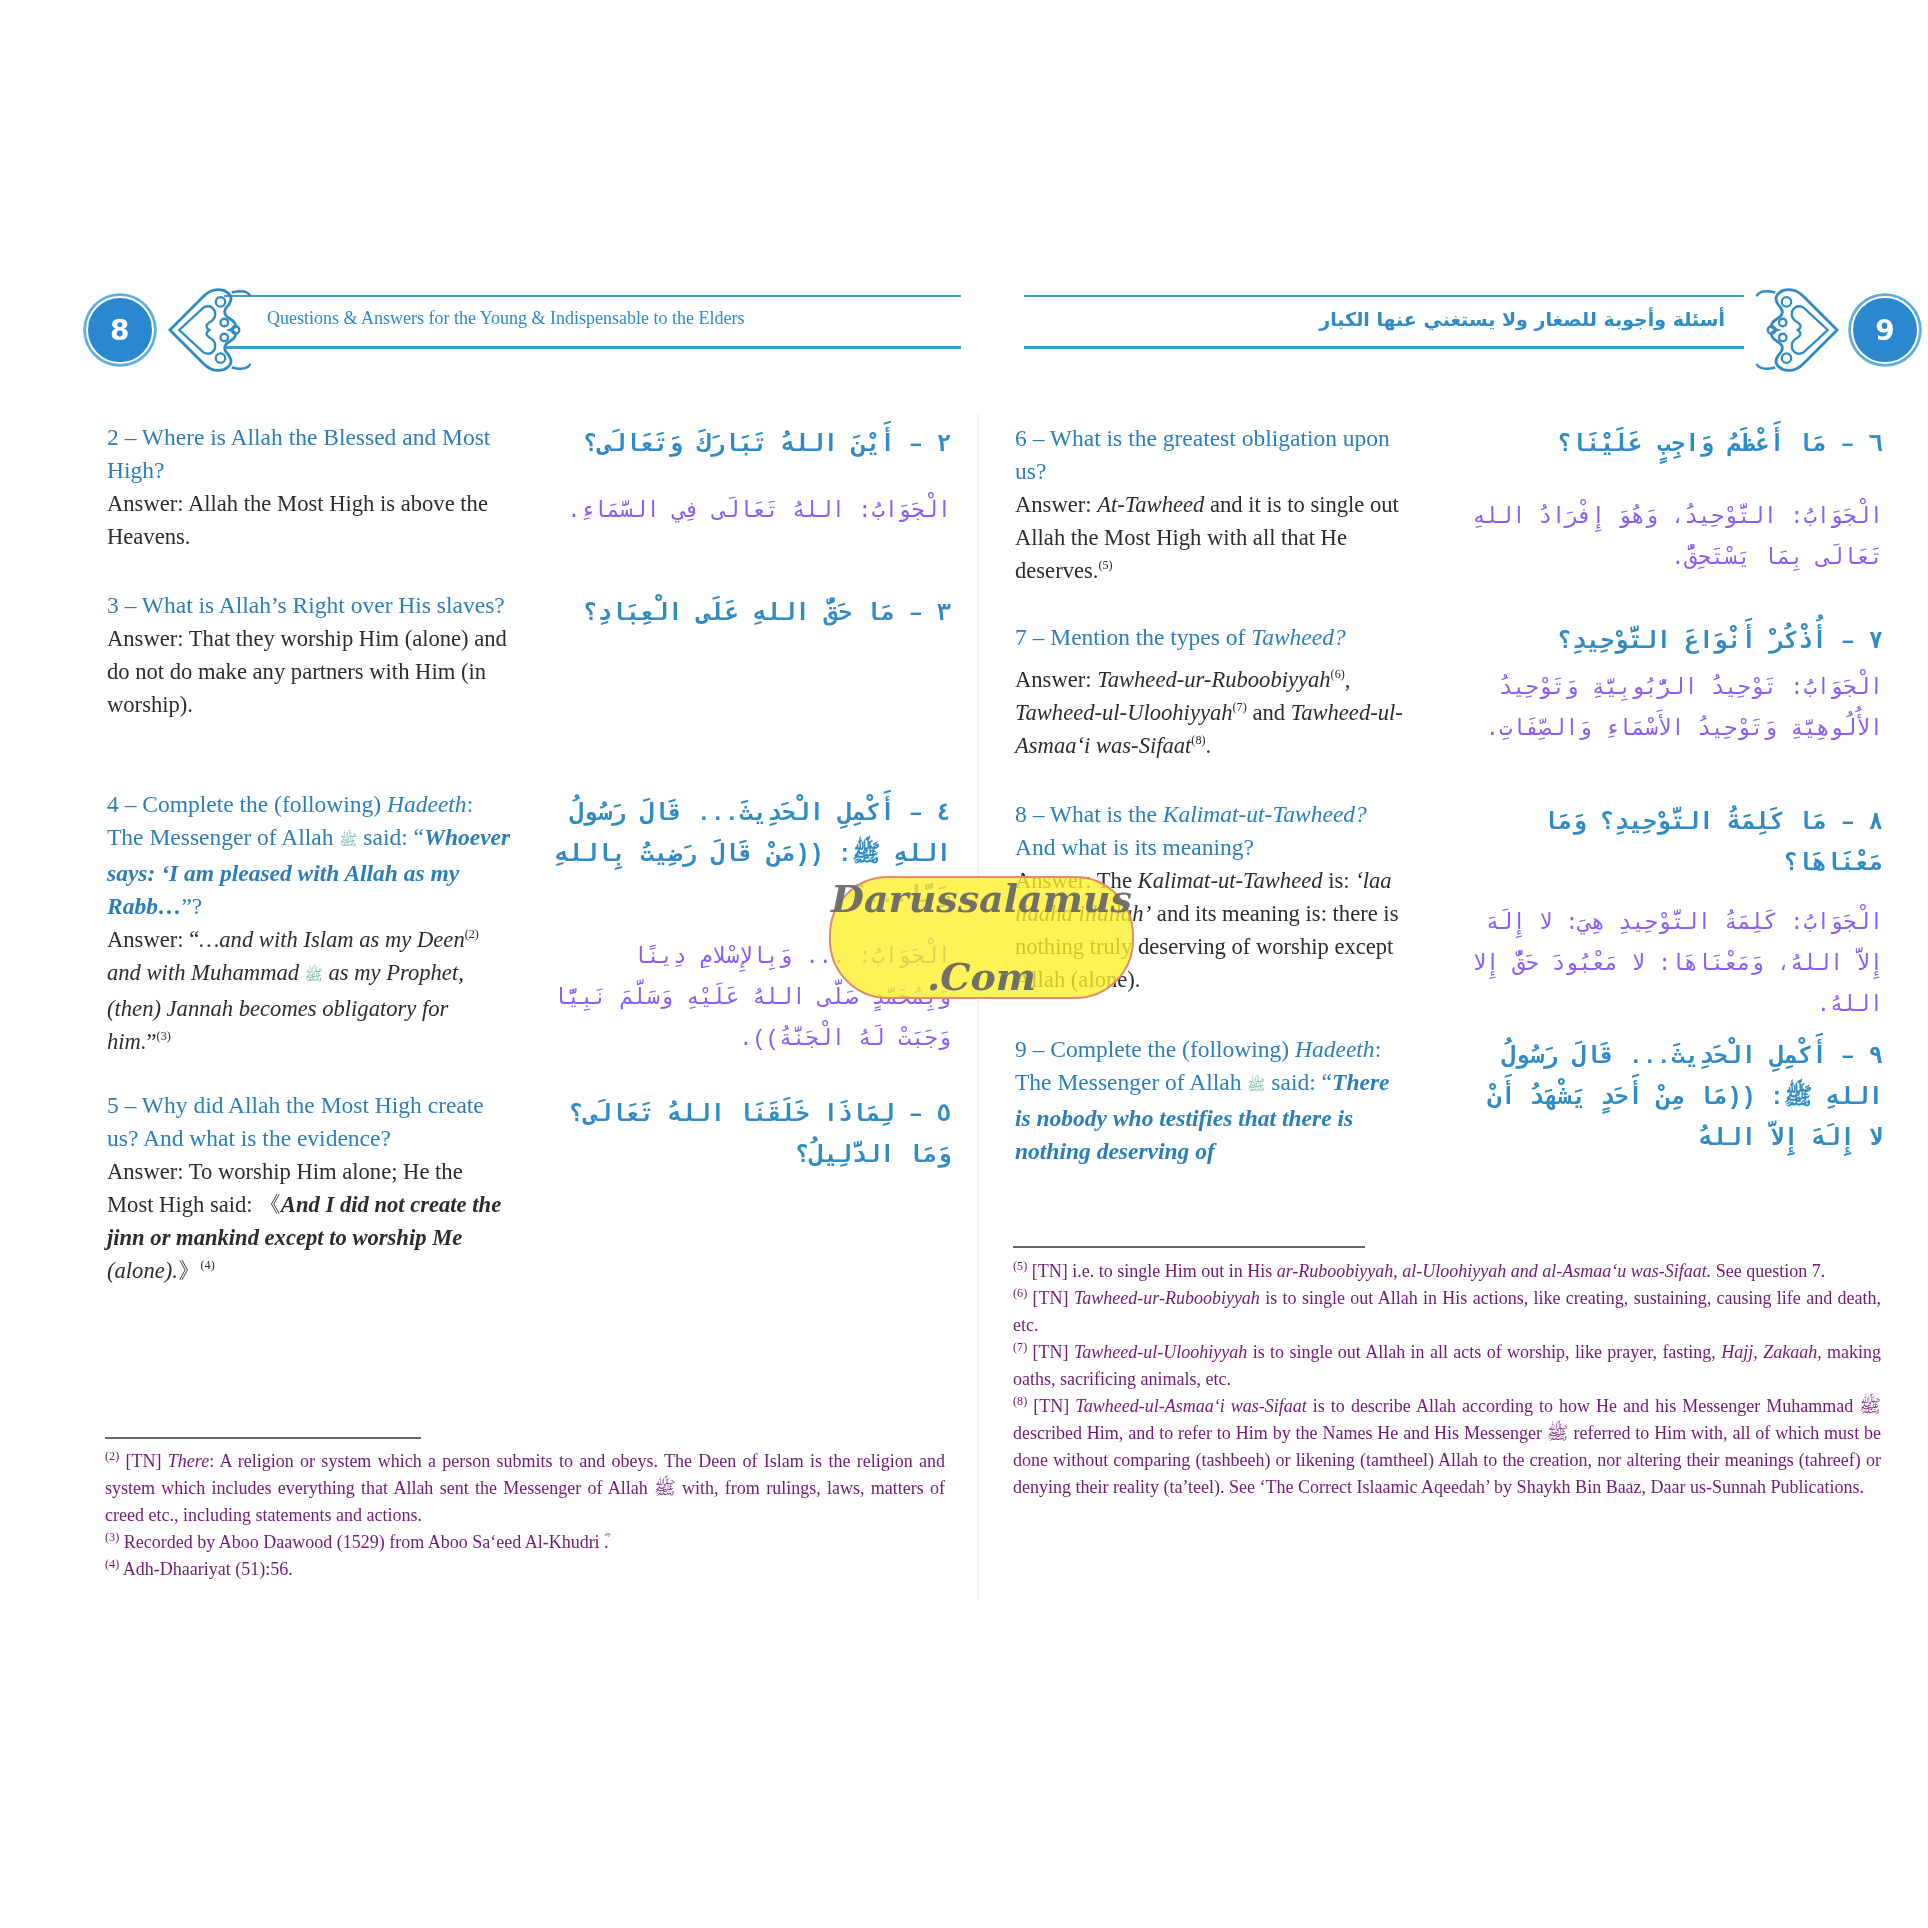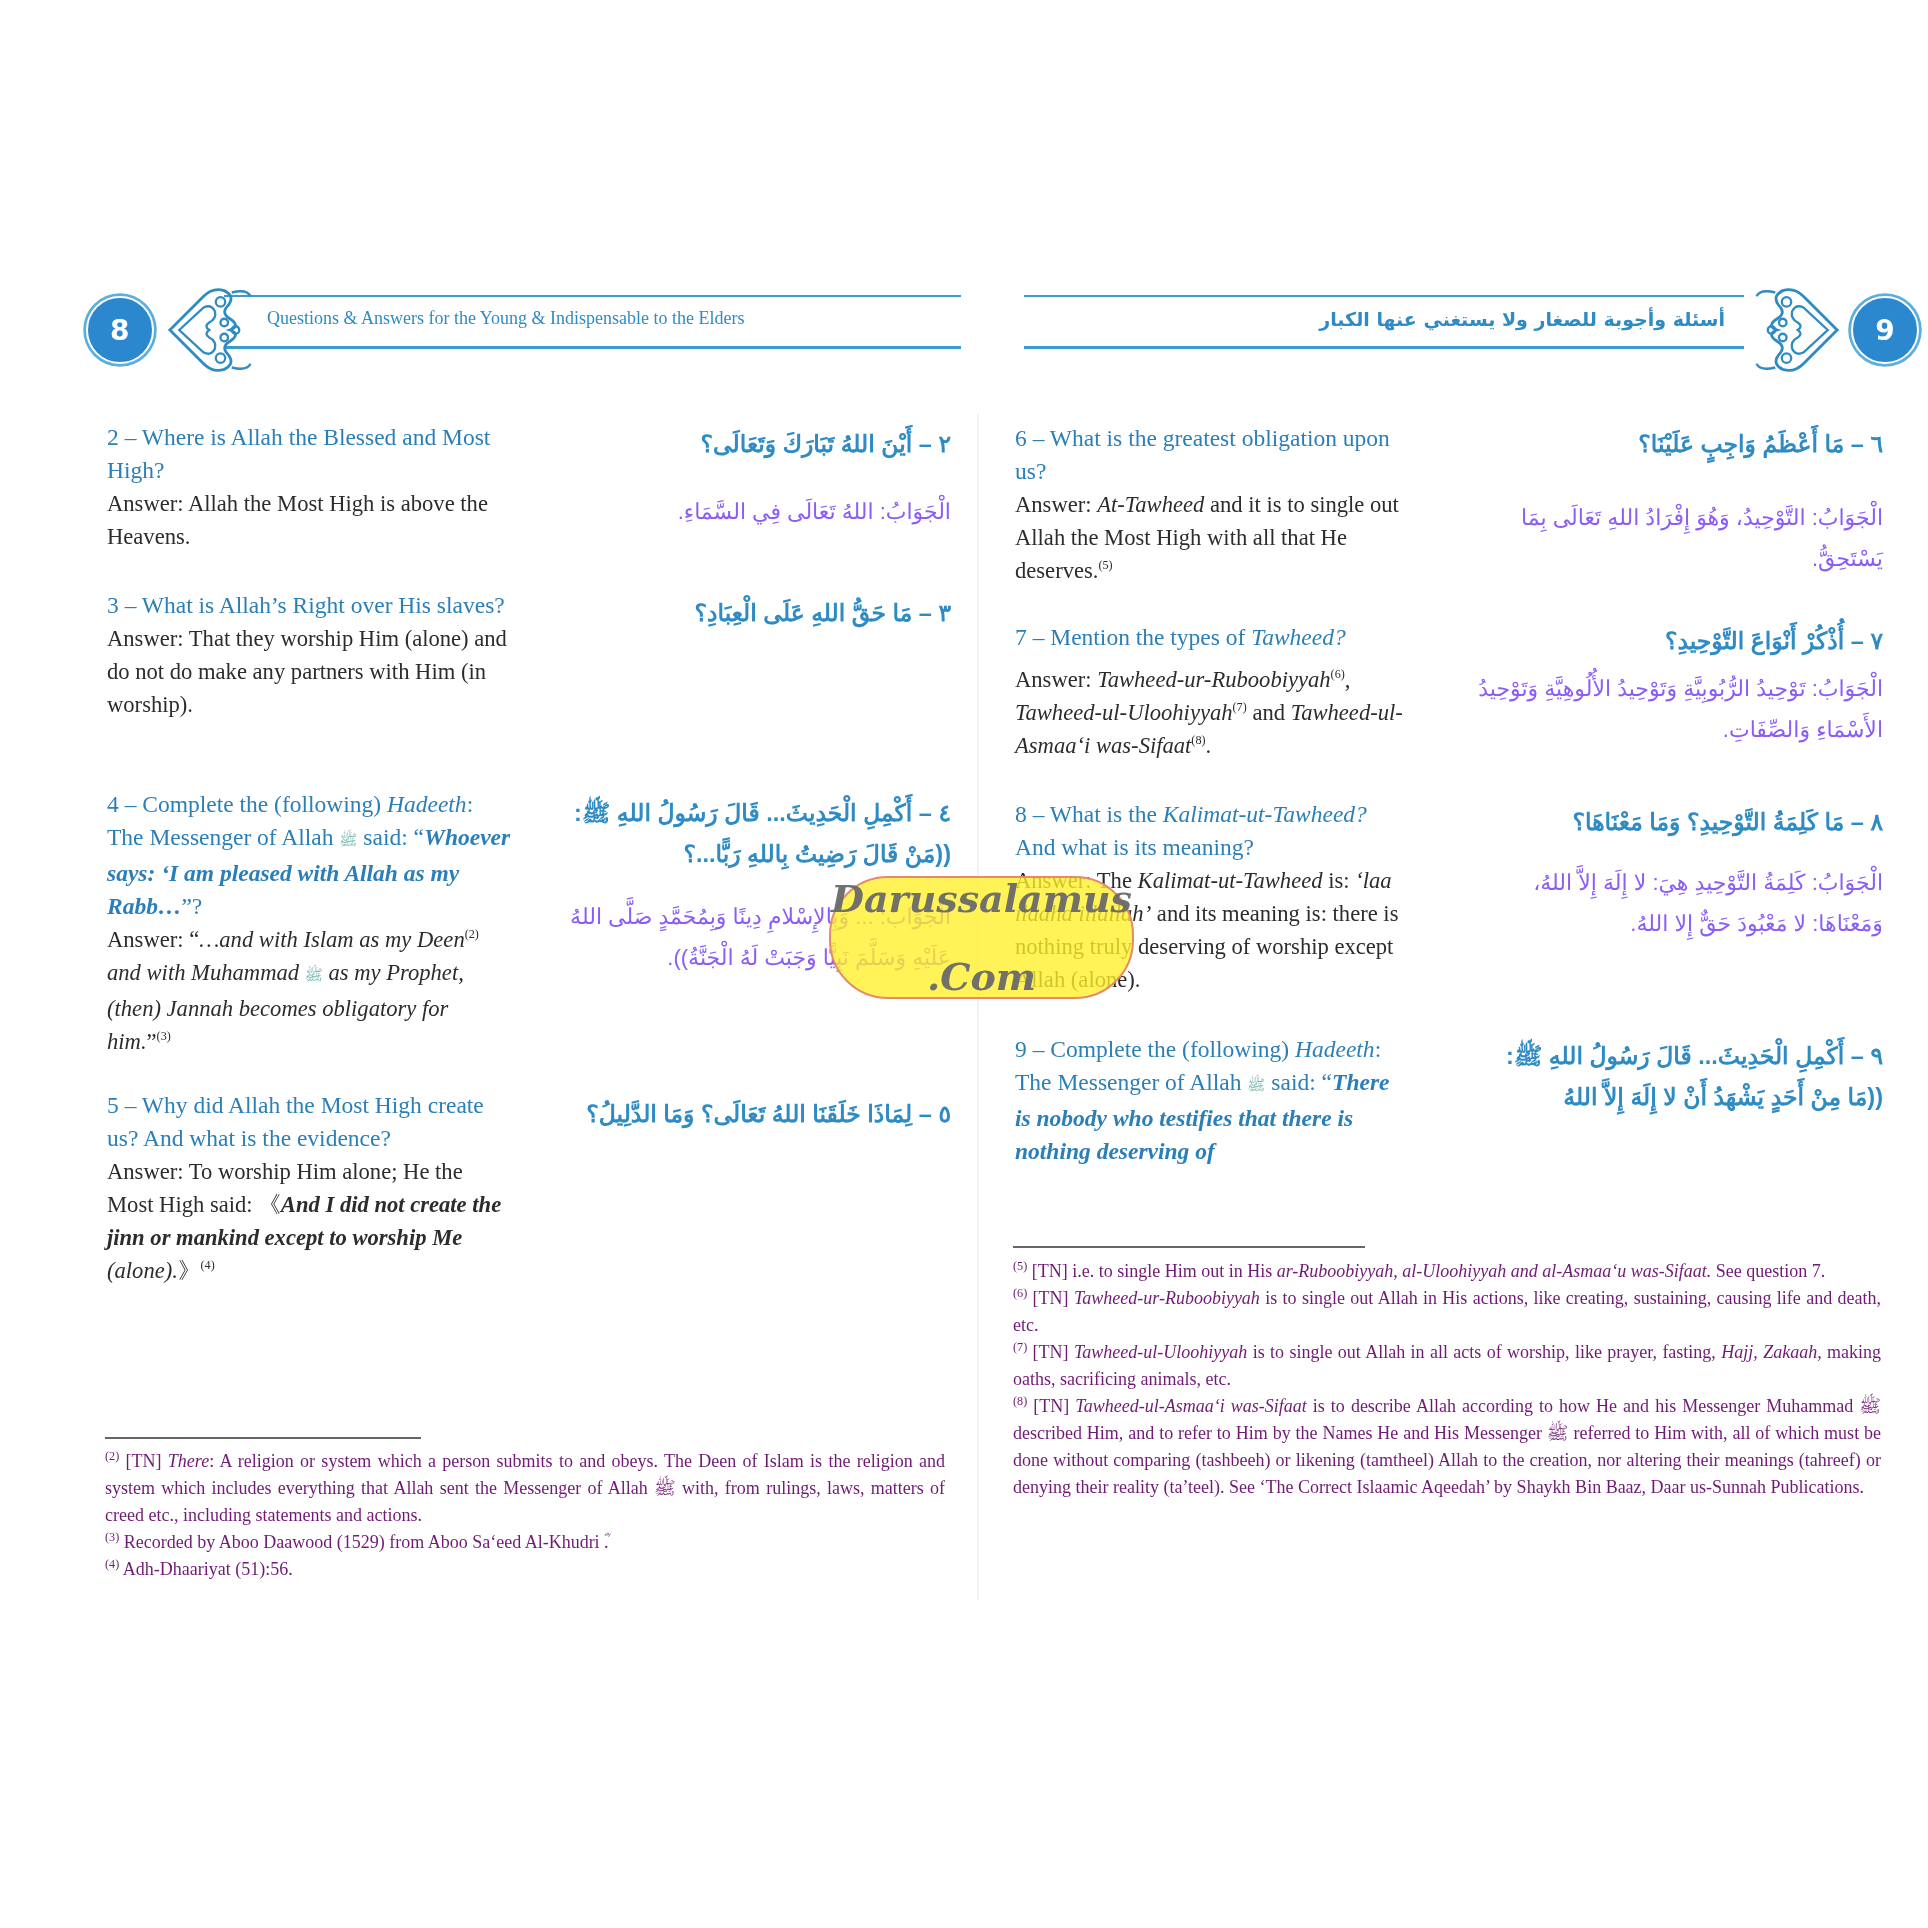--- a/index.html
+++ b/index.html
@@ -18,21 +18,21 @@
   .page-num { position:absolute; top:9.4px; width:64px; height:64px; border-radius:50%;
               background:#2b88cf; border:2.8px solid #ffffff; box-shadow:0 0 0 2.8px #5aaee0;
               color:#fff; font-family:"DejaVu Sans","Liberation Sans",sans-serif; font-weight:bold;
               font-size:28px; display:flex; align-items:center; justify-content:center; }
   .ornament { position:absolute; top:-1.9px; width:94px; height:90px; }
   .header-title { position:absolute; top:21px; color:#2f8bc3; font-size:18px; white-space:nowrap; }
   .header-title.ar { font-family:"DejaVu Sans",sans-serif; font-weight:bold; font-size:19px; direction:rtl; }
 
   
   .en-col { position:absolute; width:405px; }
-  .ar-col { position:absolute; width:405px; direction:rtl; text-align:right; font-family:Liberation Sans, sans-serif; }
+  .ar-col { position:absolute; width:405px; direction:rtl; text-align:right; font-family:Liberation Mono, monospace; }
   .q { color:#2b7fb8; font-size:23.5px; line-height:33px; font-weight:normal; margin:0; }
   .q i { font-style:italic; }
   .a { color:#2c2c2c; font-size:22.6px; line-height:33px; margin:0; }
   .a i { font-style:italic; }
   .a b i, .a .bi { font-weight:bold; font-style:italic; }
   sup { font-size:12.2px; vertical-align:super; line-height:0; }
   .ar-q { color:#2f8bc3; font-size:23.5px; line-height:41px; font-weight:bold; margin:0; }
   .ar-a { color:#8b5cf6; font-size:22px; line-height:41px; margin:0; }
   .saw { color:#6fb0a6; font-size:15px; }
 

